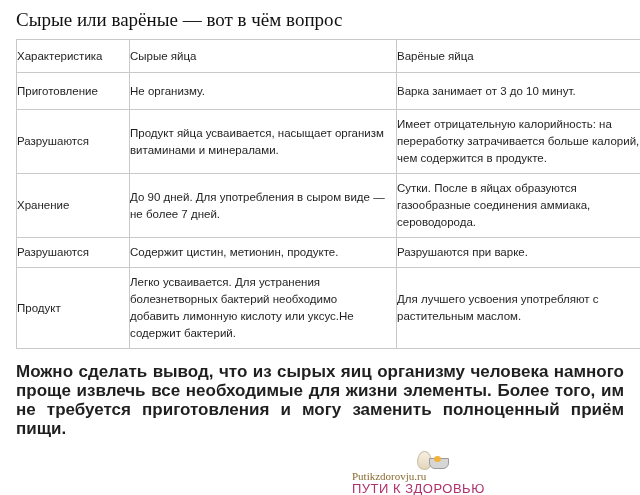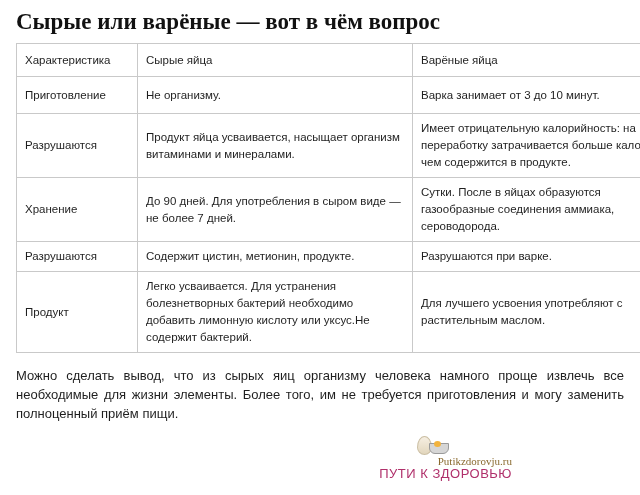--- a/index.html
+++ b/index.html
@@ -15,67 +15,68 @@
     overflow: hidden;
   }
   .page {
     position: relative;
     width: 640px;
     height: 495px;
     box-sizing: border-box;
     background: #ffffff;
   }
   .title {
-    font-size: 23px;
-    font-weight: bold;
+    font-size: 19px;
+    font-weight: normal;
     font-family: "Liberation Serif", serif;
     color: #111111;
     padding: 9px 0 8px 16px;
     letter-spacing: 0px;
     white-space: nowrap;
   }
   table.compare {
     border-collapse: collapse;
     width: 608px;
     margin: 0 16px;
     table-layout: fixed;
   }
   table.compare td {
     border: 1px solid #c9c9c9;
     vertical-align: middle;
     font-size: 11.5px;
     line-height: 17px;
     color: #1f1f1f;
-    padding: 6px 8px 6px 8px;
+    padding: 6px 8px 6px 0;
     margin-left: 48px;
   }
   table.compare tr.head td {
     height: 24px;
     padding-top: 4px;
     padding-bottom: 4px;
   }
   td.c1 { width: 104px; }
   td.c2 { width: 258px; }
   td.c3 { width: 246px; }
   .row-appr td { height: 24px; }
   .footer-text {
     margin: 13px 16px 0 16px;
     width: 608px;
-    font-size: 13px;
+    font-size: 17px;
     line-height: 19px;
     color: #1f1f1f;
     text-align: justify;
     text-justify: inter-word;
+    font-weight: bold;
   }
   .watermark {
     position: absolute;
     right: 128px;
-    bottom: 16px;
+    bottom: 1px;
     width: 160px;
-    text-align: right;
+    text-align: left;
     pointer-events: none;
   }
   .wm-top {
     font-size: 11px;
     color: #8a6a2f;
     font-family: "Liberation Serif", serif;
     line-height: 13px;
     text-shadow: 0 0 1px #ffffff;
   }
   .wm-bottom {

